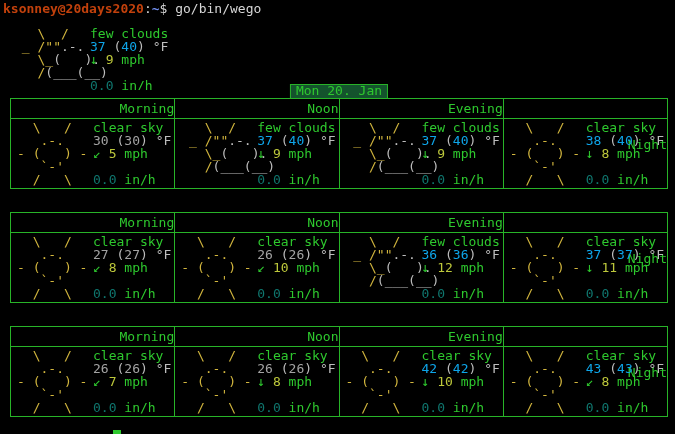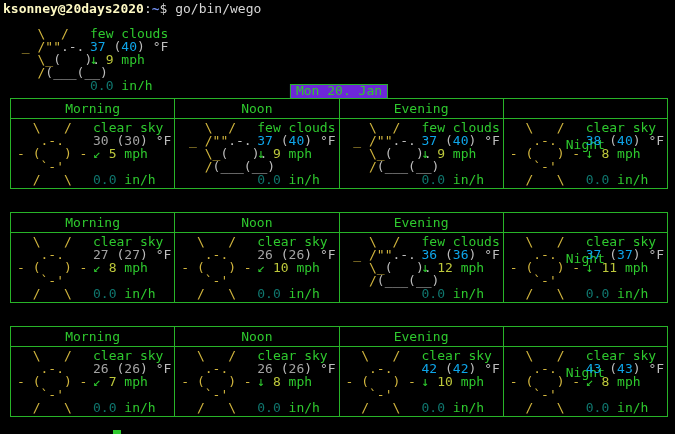--- a/index.html
+++ b/index.html
@@ -4,40 +4,40 @@
 <style>
   html,body{margin:0;padding:0;background:#000;}
   body{width:675px;height:434px;overflow:hidden;position:relative;
        font-family:"DejaVu Sans Mono","Liberation Mono",monospace;
        font-size:13px;line-height:13px;color:#2ec92e;}
   .term{width:675px;height:434px;padding:2px 0 0 3px;box-sizing:border-box;position:relative;}
   .line{height:13px;white-space:pre;}
   pre{margin:0;font-family:inherit;font-size:inherit;line-height:inherit;white-space:pre;}
   
   .c-def{color:#2ec92e;}
-  .c-bold{color:#fef9c3;font-weight:bold;}
+  .c-bold{color:#c2410c;font-weight:bold;}
   .c-white{color:#d6d6d6;}
   .c-grey{color:#bdbdbd;}
   .c-sun{color:#d2b63e;}
   .c-wind{color:#bdc83b;}
   .c-cold{color:#a3a3a3;}
   .c-warm{color:#0ea5e9;}
   .c-blue{color:#7390f0;font-weight:bold;}
   .c-lime{color:#0f766e;}
   
   .current{display:flex;margin:10px 0 0 5px;height:65px;}
   
   .day{position:relative;margin:8px 7px 0 7px;}
   .day + .day{margin-top:23px;}
   .datebox{position:absolute;top:-14px;left:50%;transform:translateX(-50%);
-           background:#6d28d9;border:1px solid #28b328;height:13px;line-height:12px;
+           background:#14532d;border:1px solid #28b328;height:13px;line-height:12px;
            padding:0 5px;z-index:2;white-space:pre;}
   .daytable{border:1px solid #28b328;background:#000;}
   .hdr{display:flex;border-bottom:1px solid #28b328;height:19px;}
-  .hcol{flex:1;text-align:center;line-height:19px;border-right:1px solid #28b328;}
+  .hcol{flex:1;text-align:right;line-height:19px;border-right:1px solid #28b328;}
   .hcol:last-child{border-right:none;margin-top:36px;}
   .cells{display:flex;height:69px;}
   .cell{flex:1;display:flex;border-right:1px solid #28b328;padding:2px 0 0 6px;box-sizing:border-box;overflow:hidden;}
   .cell:last-child{border-right:none;}
   .icon{width:76px;flex:0 0 76px;}
   .txt .line{white-space:pre;}
   .cursor{position:absolute;left:113px;top:430px;width:8px;height:12px;background:#2ec92e;}
 </style>
 </head>
 <body>

